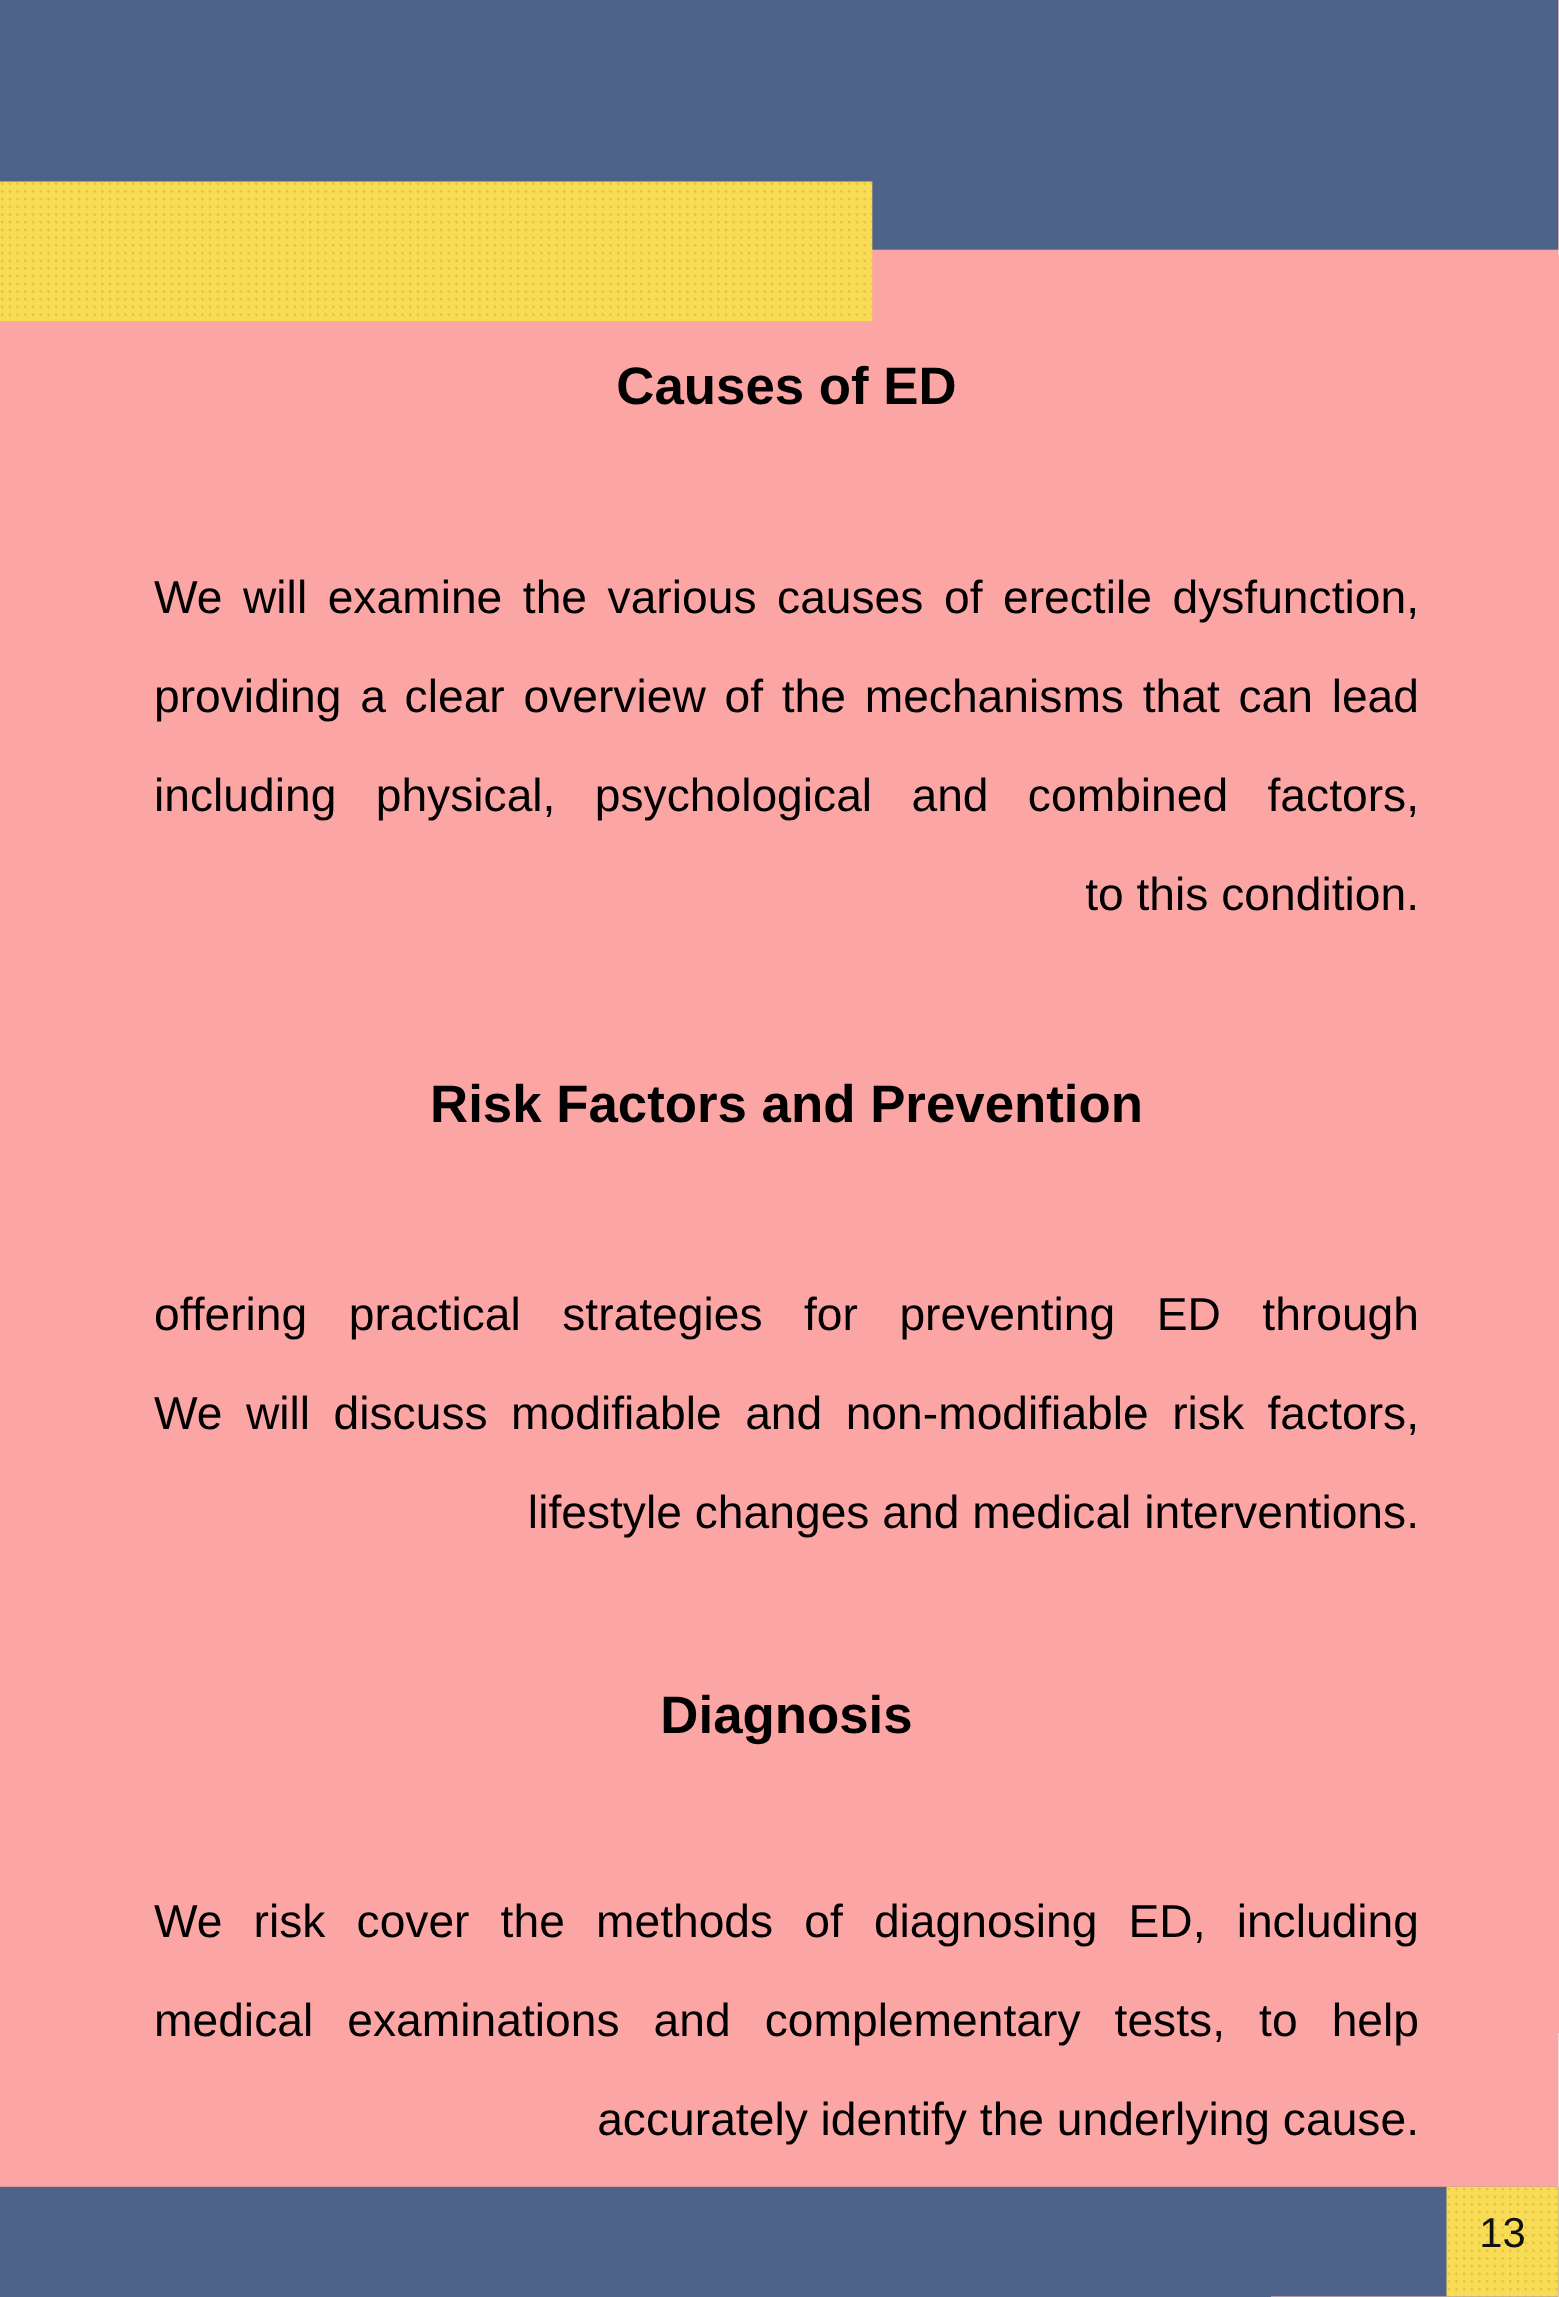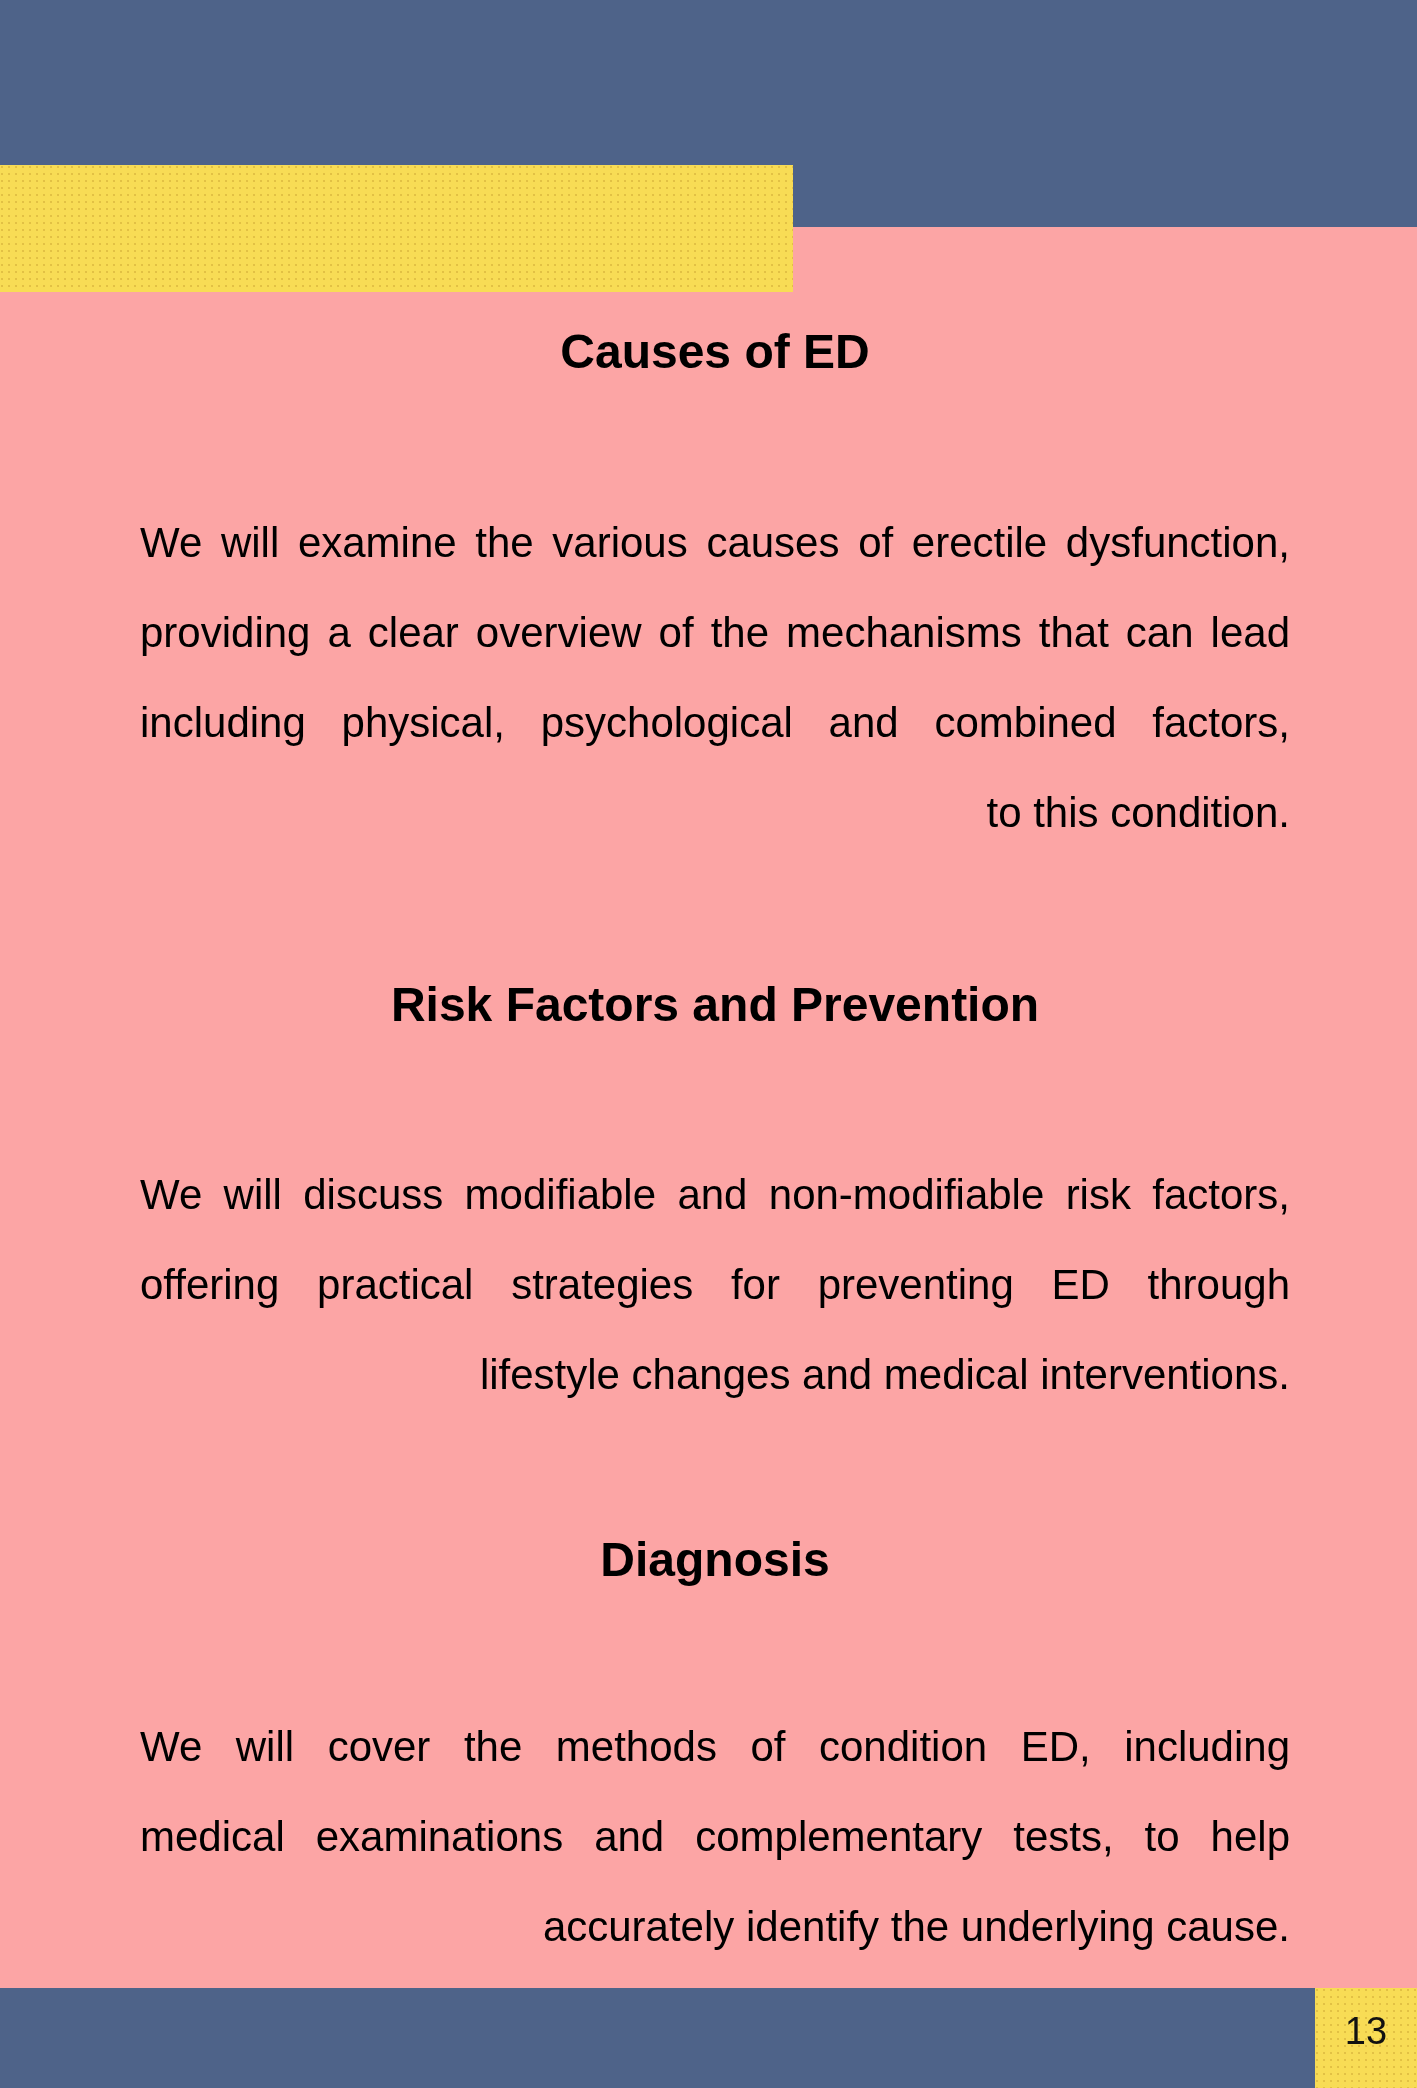--- a/index.html
+++ b/index.html
@@ -98,29 +98,29 @@
   <div class="para p-causes">
     <div class="jline">We will examine the various causes of erectile dysfunction,</div>
     <div class="jline">providing a clear overview of the mechanisms that can lead</div>
     <div class="jline">including physical, psychological and combined factors,</div>
     <div class="lline">to this condition.</div>
   </div>
 
   <div class="heading h-risk">Risk Factors and Prevention</div>
 
   <div class="para p-risk">
+    <div class="jline">offering practical strategies for preventing ED through</div>
     <div class="jline">We will discuss modifiable and non-modifiable risk factors,</div>
-    <div class="jline">offering practical strategies for preventing ED through</div>
     <div class="lline">lifestyle changes and medical interventions.</div>
   </div>
 
   <div class="heading h-diagnosis">Diagnosis</div>
 
   <div class="para p-diagnosis">
-    <div class="jline">We will cover the methods of condition ED, including</div>
+    <div class="jline">We risk cover the methods of diagnosing ED, including</div>
     <div class="jline">medical examinations and complementary tests, to help</div>
     <div class="lline">accurately identify the underlying cause.</div>
   </div>
 
   <div class="band-bottom"></div>
 
   <div class="page-num-box">
     <span>13</span>
   </div>
 

